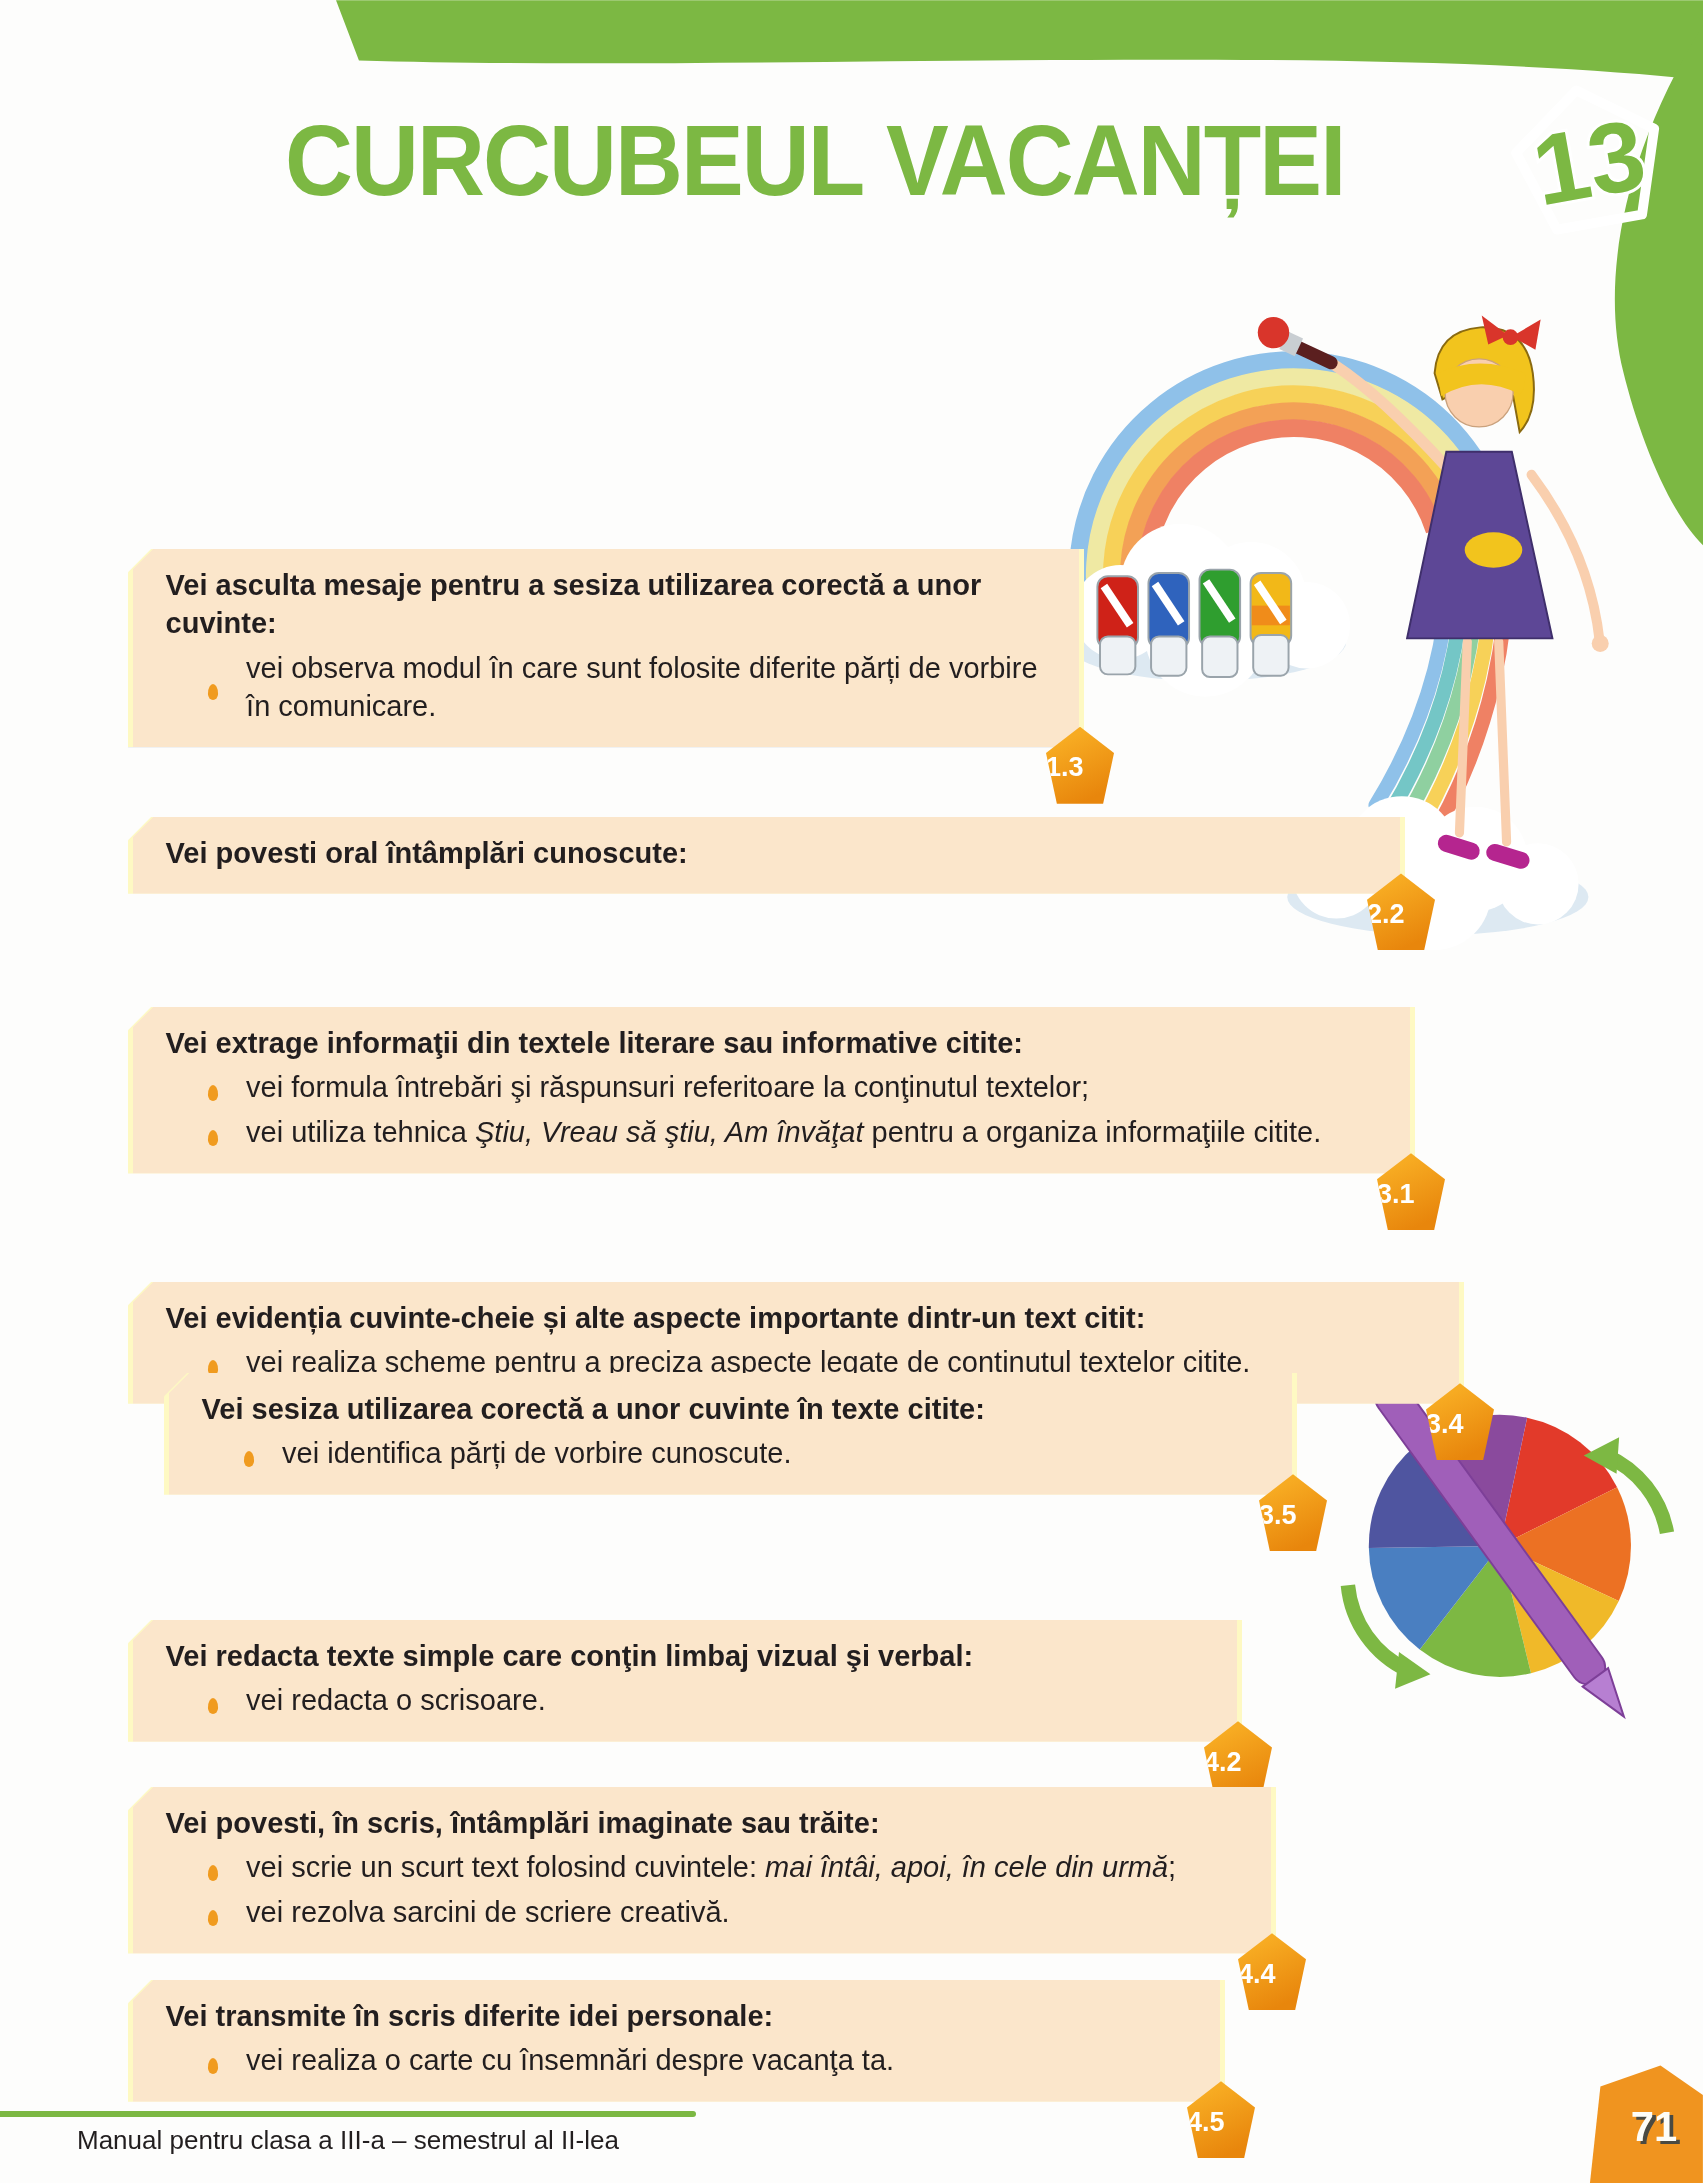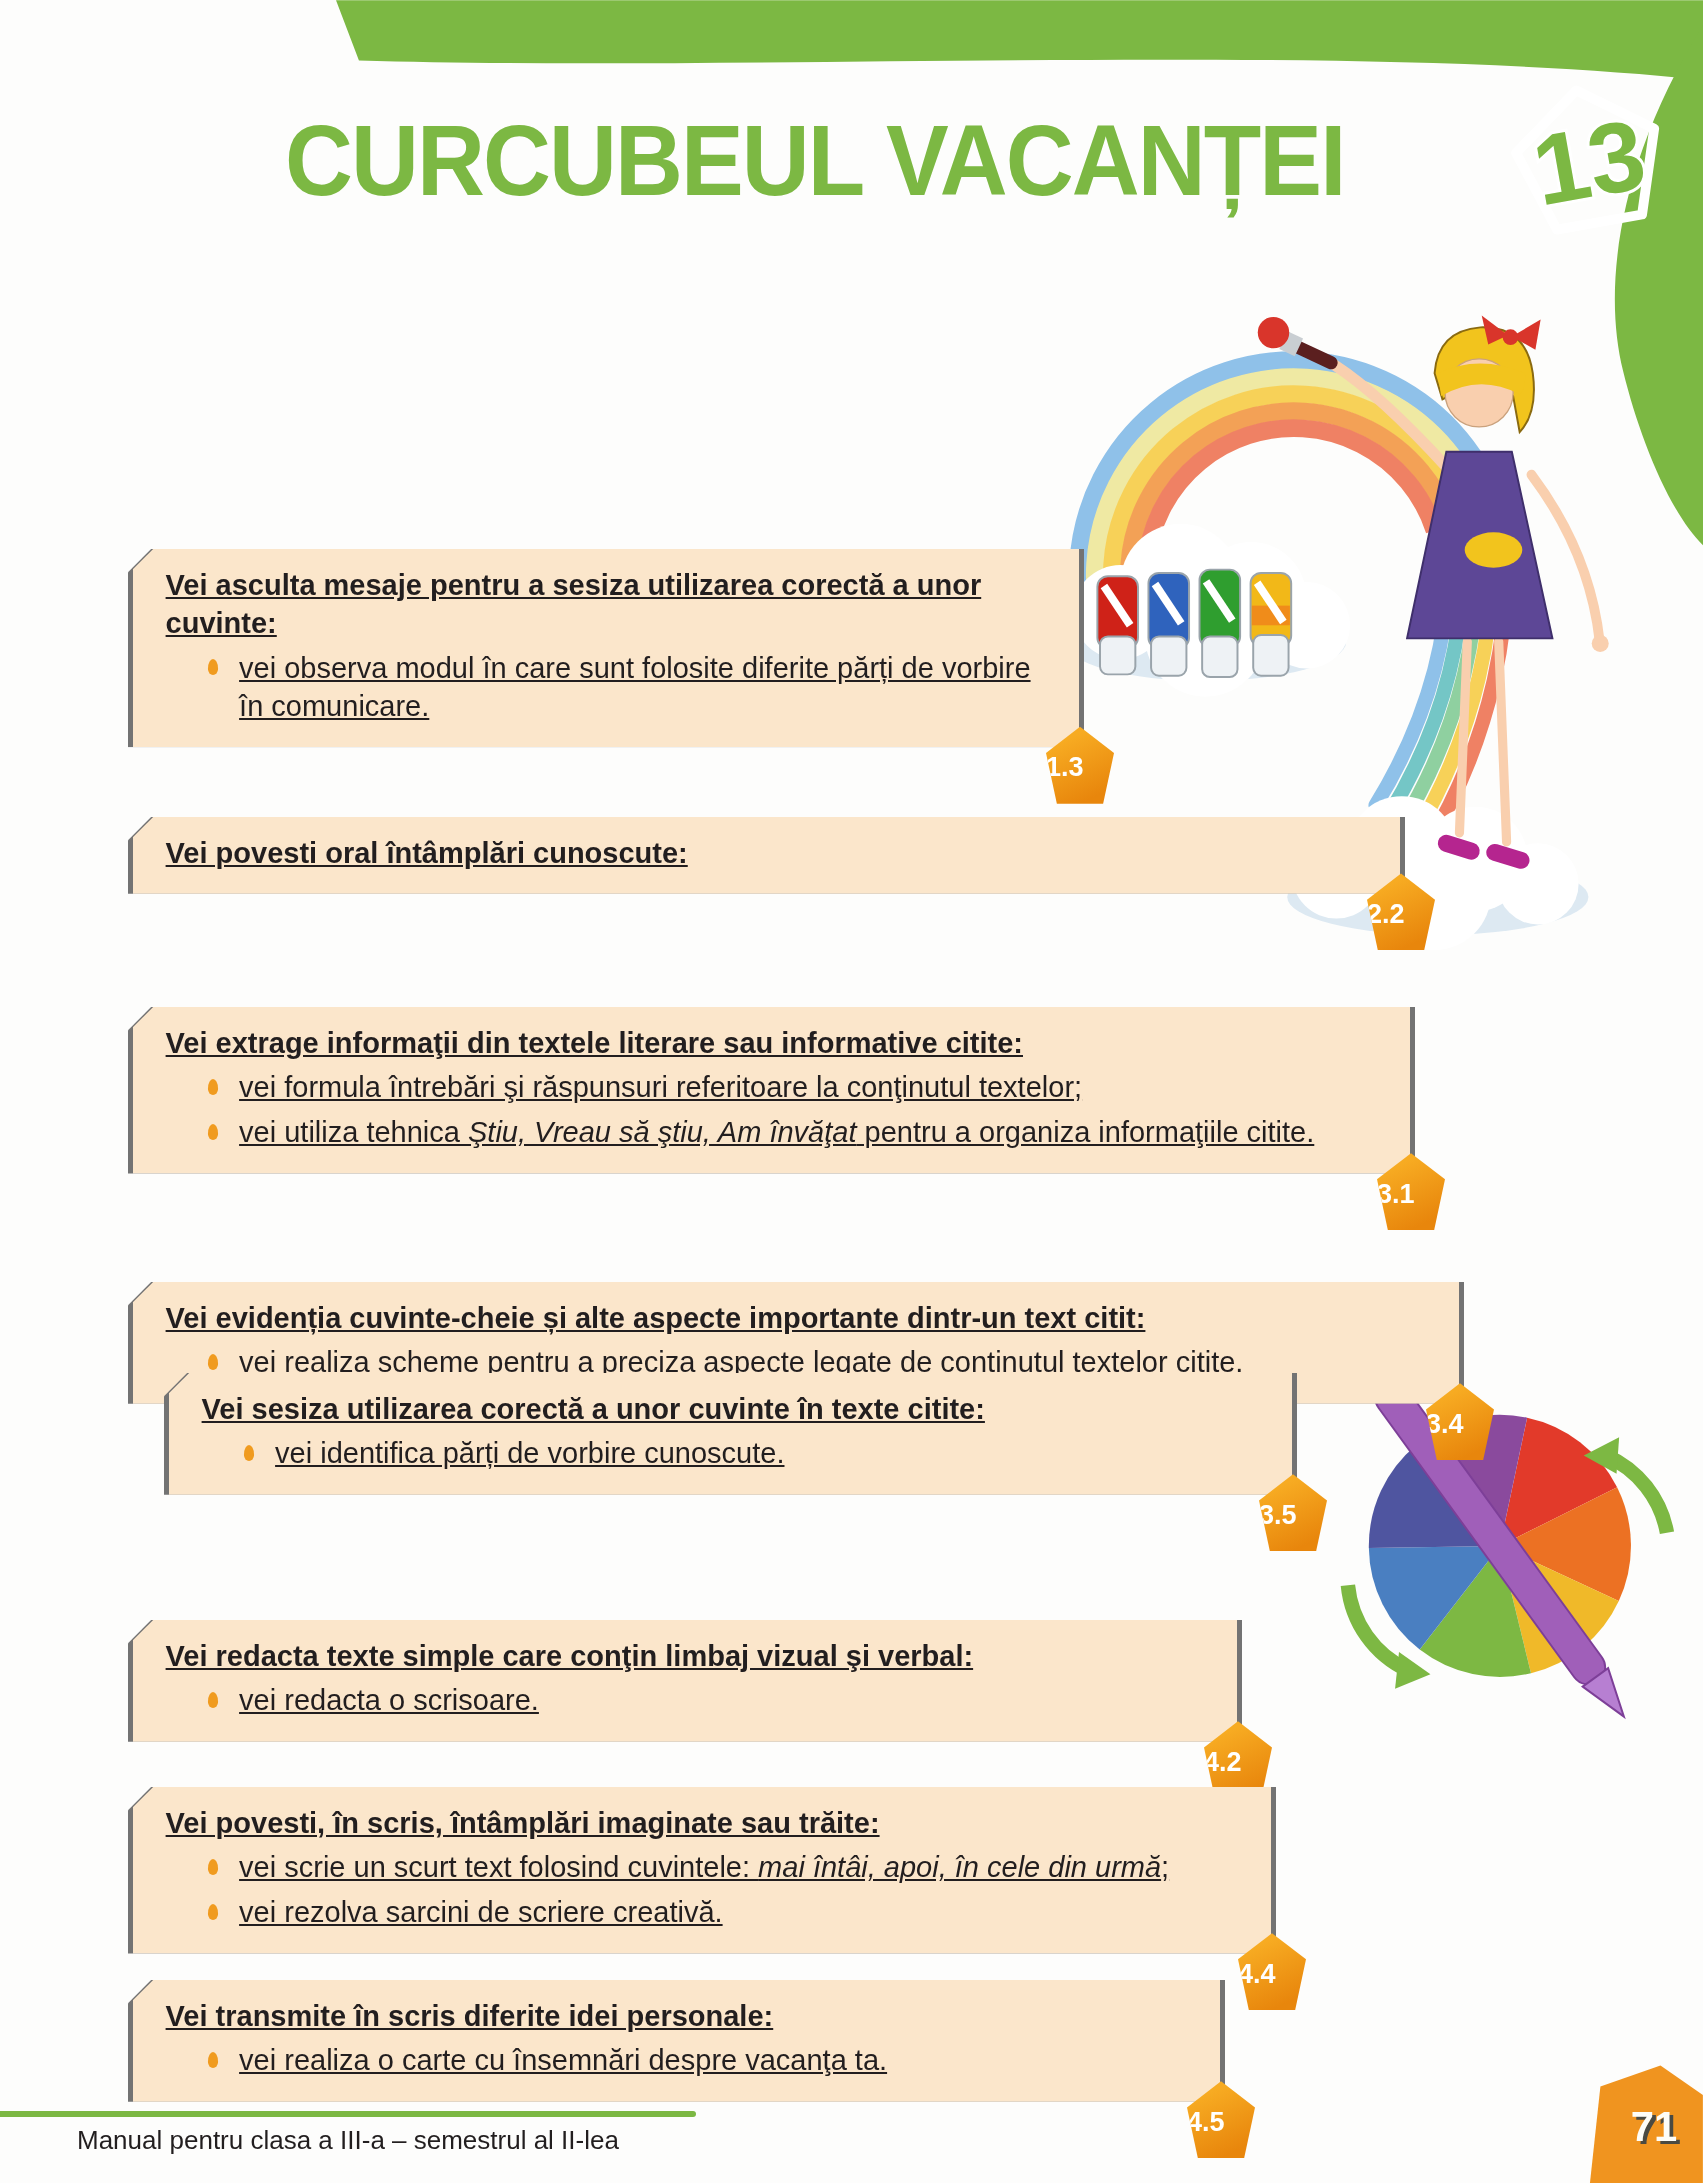--- a/index.html
+++ b/index.html
@@ -10,32 +10,31 @@
   
   .header-art{position:absolute;left:0;top:0;z-index:1;}
   .page-title{
     position:absolute; left:285px; top:103px; z-index:2;
     font-size:100px; font-weight:bold; letter-spacing:-2px; white-space:nowrap;
     color:#7cb843; transform:scaleX(.94); transform-origin:left top;
   }
   
   .box-wrap{position:absolute; z-index:3;}
   .box{
-    position:relative; background:#737373;
+    position:relative; background:#fef9c3;
     clip-path:polygon(23.6px 0, 100% 0, 100% 100%, 0 100%, 0 23.6px);
     filter:drop-shadow(-3.9px 8.5px 0 #ccd1d5);
-    text-decoration:underline;
   }
   .box-inner{
     margin:4.6px; background:#fbe6cb;
     clip-path:polygon(21px 0, 100% 0, 100% 100%, 0 100%, 0 21px);
     padding:17px 29px 22px 33px;
   }
   .box-title{font-size:29px; font-weight:bold; line-height:1.32;}
-  .bullet{display:flex; gap:21px; margin:6.6px 0 0 42px;}
+  .bullet{display:flex; gap:28px; margin:6.6px 0 0 42px;align-items:center;}
   .bullet .dot{
     flex:none; width:10.5px; height:15.7px; margin-top:10.5px; background:#f09b1f;
     border-radius:50% 50% 50% 50% / 62% 62% 38% 38%;
   }
   .bullet-text{font-size:29px; line-height:1.32; min-width:0;}
   .bullet-text em{font-style:italic;}
   .badge{
     position:absolute; right:-30px; bottom:-52px; width:68px; height:77px;
     background:linear-gradient(155deg,#f7ab22 20%,#e8860c 85%);
     clip-path:polygon(50% 0, 100% 34%, 84% 100%, 16% 100%, 0 34%);

